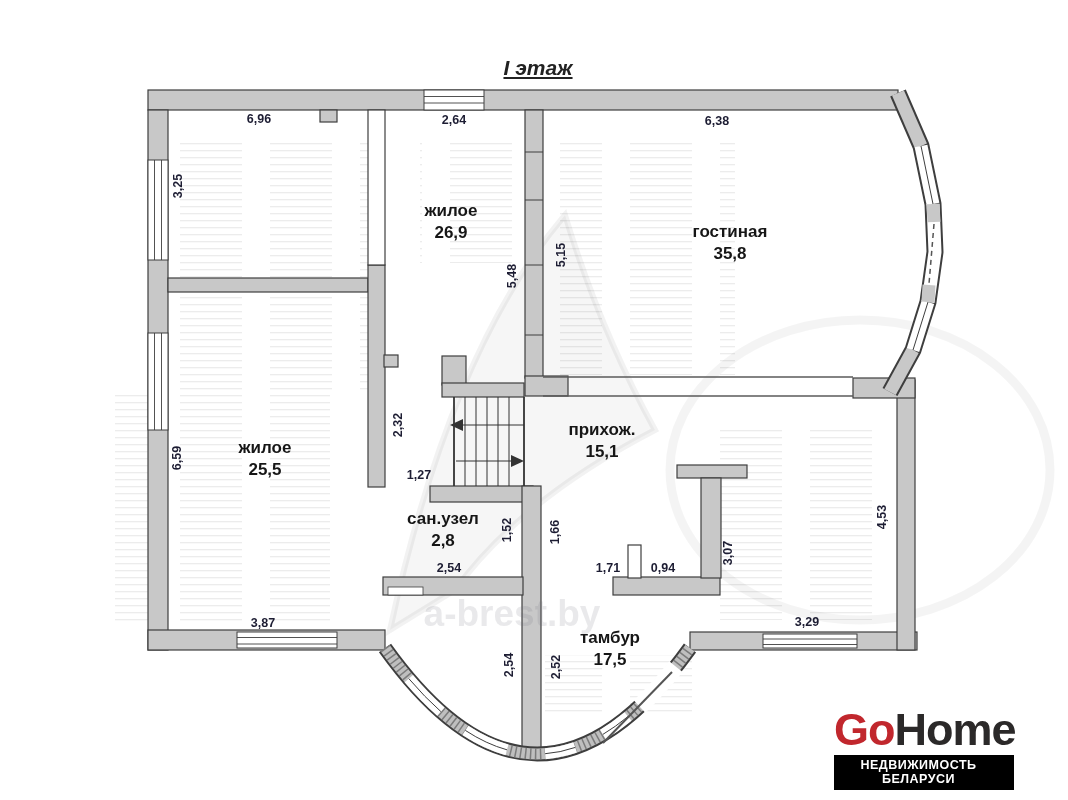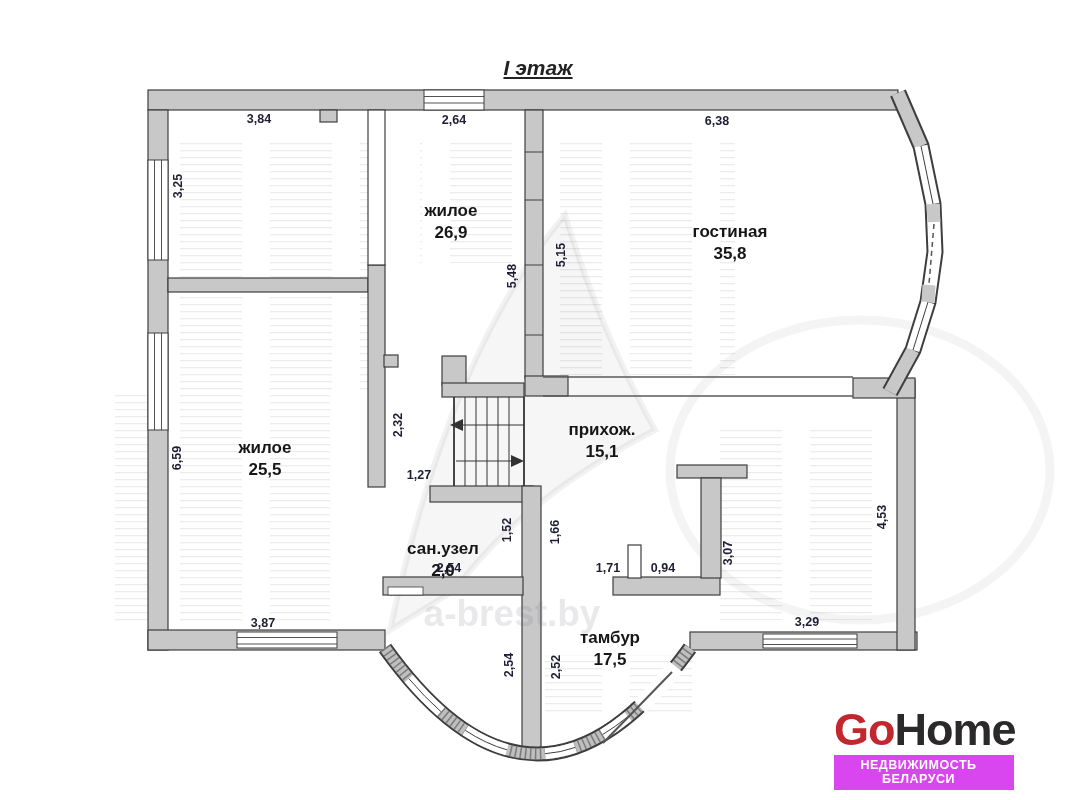--- a/index.html
+++ b/index.html
@@ -31,21 +31,21 @@
   .wm-site {
     position:absolute; left:512px; top:614px; transform:translate(-50%,-50%);
     font-size:37px; font-weight:bold; color:rgba(110,110,120,0.15);
     white-space:nowrap;
   }
   .logo { position:absolute; left:834px; top:707px; width:180px; }
   .logo-text { font-size:45px; font-weight:bold; line-height:1; letter-spacing:-1px; }
   .logo-go   { color:#c1272d; }
   .logo-home { color:#2b2929;margin-top:44px; }
   .logo-bar {
-    margin-top:3px; background:#d946ef; color:#ffffff; text-align:center;
+    margin-top:3px; background:#000000; color:#ffffff; text-align:center;
     font-size:12.5px; font-weight:bold; letter-spacing:0.5px; padding:3px 11px 4px 0;
   }
 </style>
 </head>
 <body>
 
 <div class="stage">
 
   <svg width="1068" height="800" viewBox="0 0 1068 800">
     <defs>
@@ -173,30 +173,30 @@
     <div>35,8</div>
   </div>
   <div class="room" style="left:265px;top:459px">
     <div>жилое</div>
     <div>25,5</div>
   </div>
   <div class="room" style="left:602px;top:441px">
     <div>прихож.</div>
     <div>15,1</div>
   </div>
-  <div class="room" style="left:443px;top:560px">
+  <div class="room" style="left:443px;top:530px">
     <div>сан.узел</div>
-    <div>2,0</div>
+    <div>2,8</div>
   </div>
   <div class="room" style="left:610px;top:649px">
     <div>тамбур</div>
     <div>17,5</div>
   </div>
 
-  <div class="dim" style="left:259px;top:119px">3,84</div>
+  <div class="dim" style="left:259px;top:119px">6,96</div>
   <div class="dim" style="left:454px;top:120px">2,64</div>
   <div class="dim" style="left:717px;top:121px">6,38</div>
   <div class="dim vert" style="left:178px;top:186px">3,25</div>
   <div class="dim vert" style="left:177px;top:458px">6,59</div>
   <div class="dim vert" style="left:512px;top:276px">5,48</div>
   <div class="dim vert" style="left:561px;top:255px">5,15</div>
   <div class="dim vert" style="left:398px;top:425px">2,32</div>
   <div class="dim" style="left:419px;top:475px">1,27</div>
   <div class="dim vert" style="left:507px;top:530px">1,52</div>
   <div class="dim vert" style="left:555px;top:532px">1,66</div>

